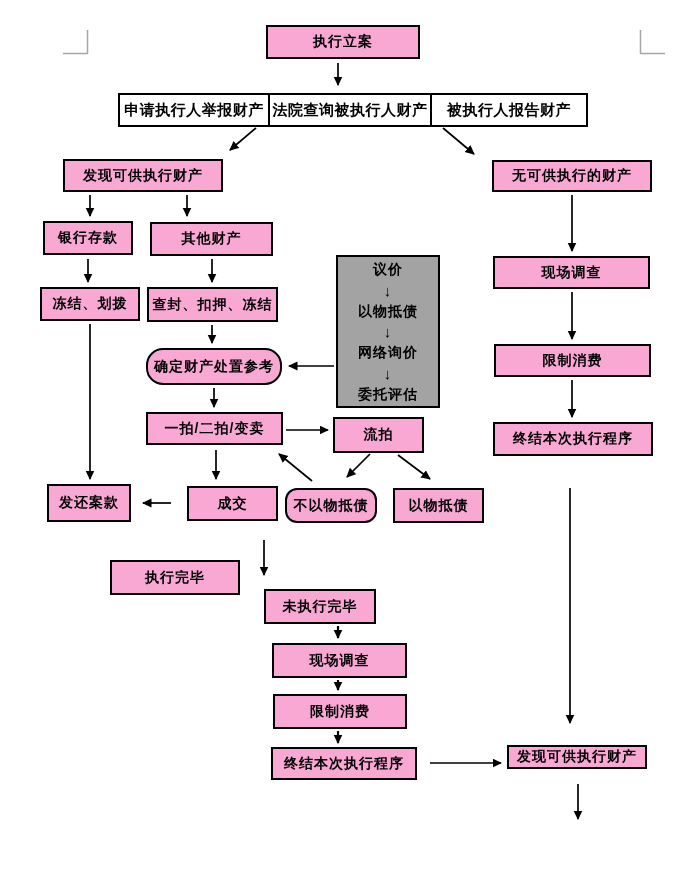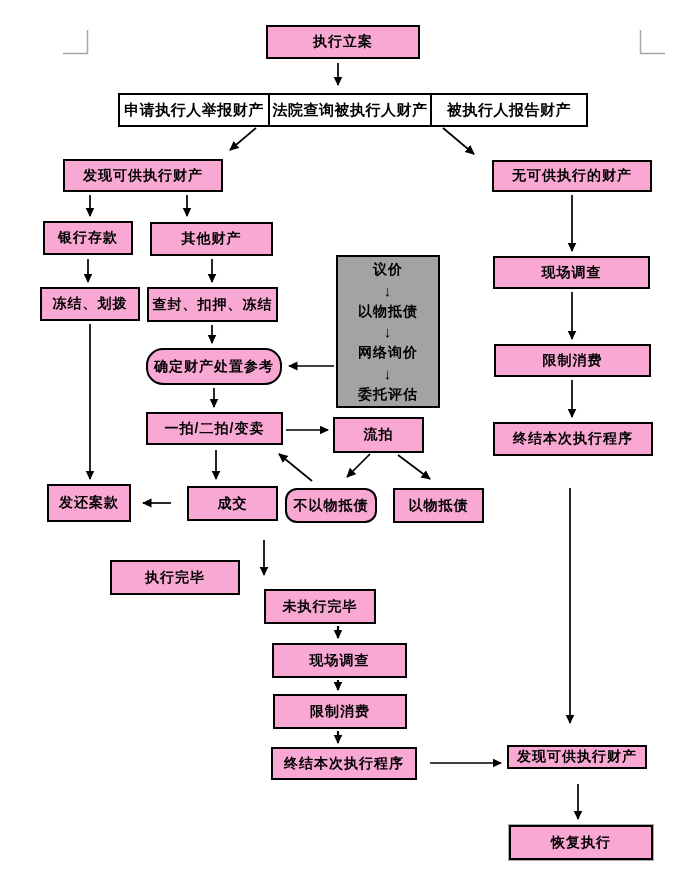--- a/index.html
+++ b/index.html
@@ -192,15 +192,14 @@
   <div class="box" style="left:264px;top:589px;width:112px;height:35px;">未执行完毕</div>
 
   <div class="box" style="left:272px;top:643px;width:135px;height:35px;">现场调查</div>
 
   <div class="box" style="left:273px;top:694px;width:134px;height:35px;">限制消费</div>
 
   <div class="box" style="left:271px;top:747px;width:146px;height:33px;">终结本次执行程序</div>
 
   <div class="box" style="left:507px;top:745px;width:140px;height:24px;">发现可供执行财产</div>
 
-  <div class="box emph" style="left:509px;top:825px;width:144px;height:35px;">恢复执行</div>
 
 </div>
 
 </body></html>

